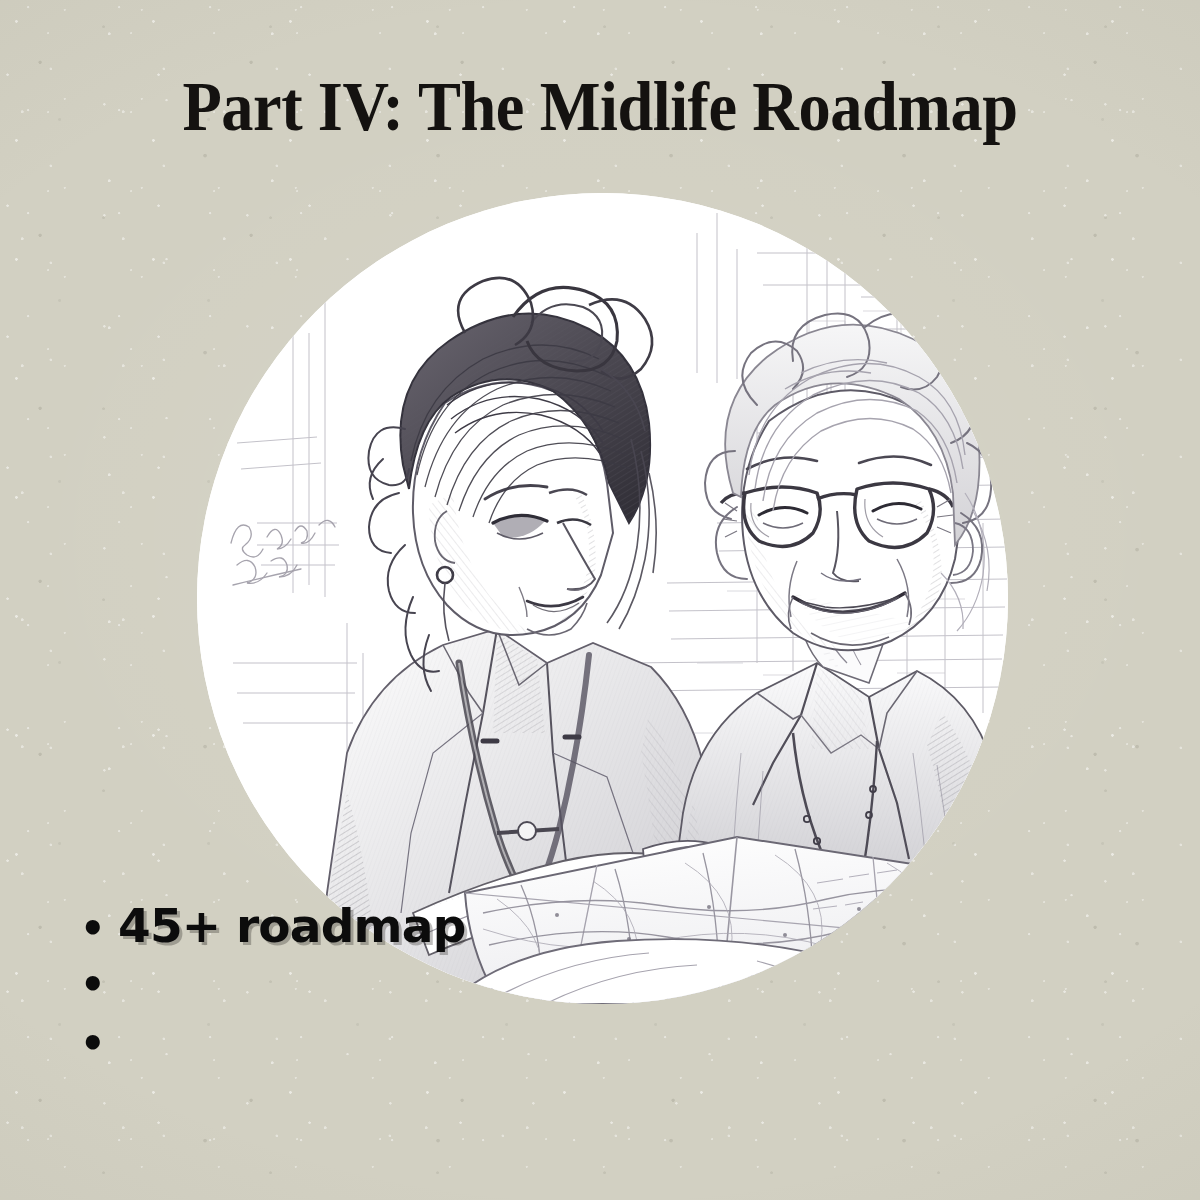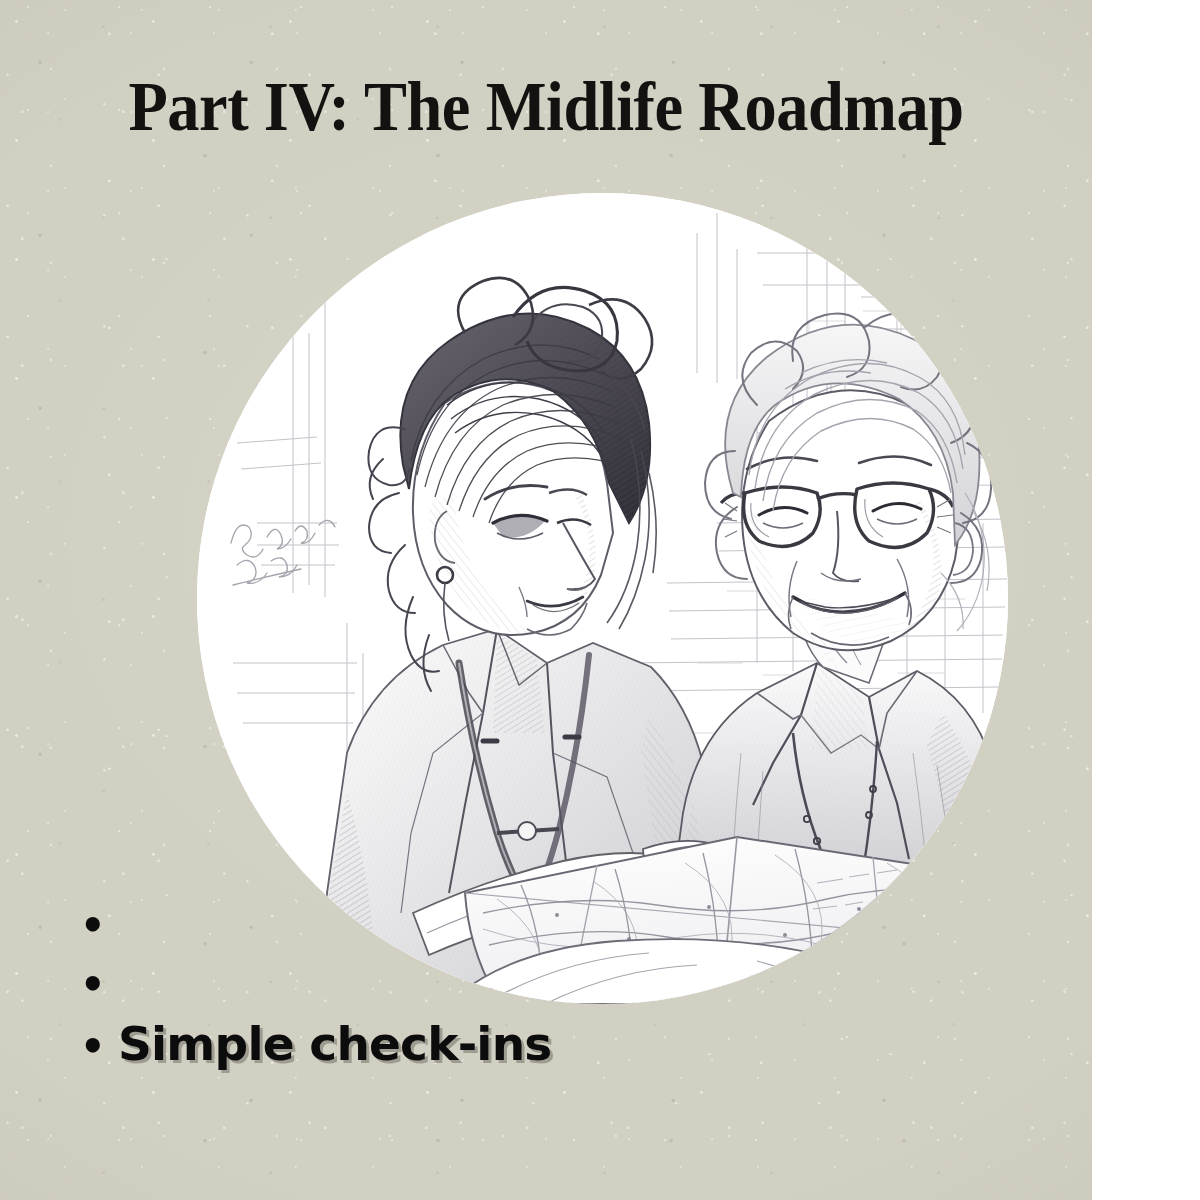--- a/index.html
+++ b/index.html
@@ -3,21 +3,21 @@
 <meta charset="utf-8">
 <title>Part IV: The Midlife Roadmap</title>
 <style>
   html, body {
     margin: 0;
     padding: 0;
     background: #ffffff;
   }
   #slide {
     position: relative;
-    width: 1092px;
+    width: 1200px;
     height: 1200px;
     overflow: hidden;
     background-color: #d2d0c2;
     font-family: "Liberation Sans", sans-serif;
   }
 
   
   .texture {
     position: absolute;
     inset: 0;
@@ -504,23 +504,23 @@
           <path d="M36 392 Q68 384 104 376"></path>
         </g>
 
       </svg>
     </div>
   </div>
 
   <ul class="bullets">
     <li>
       <span class="dot">•</span>
+      <span class="txt">45+ roadmap</span>
     </li>
     <li>
       <span class="dot">•</span>
     </li>
     <li>
       <span class="dot">•</span>
-      <span class="txt">Simple check-ins</span>
     </li>
   </ul>
 
 </div>
 
 </body></html>

